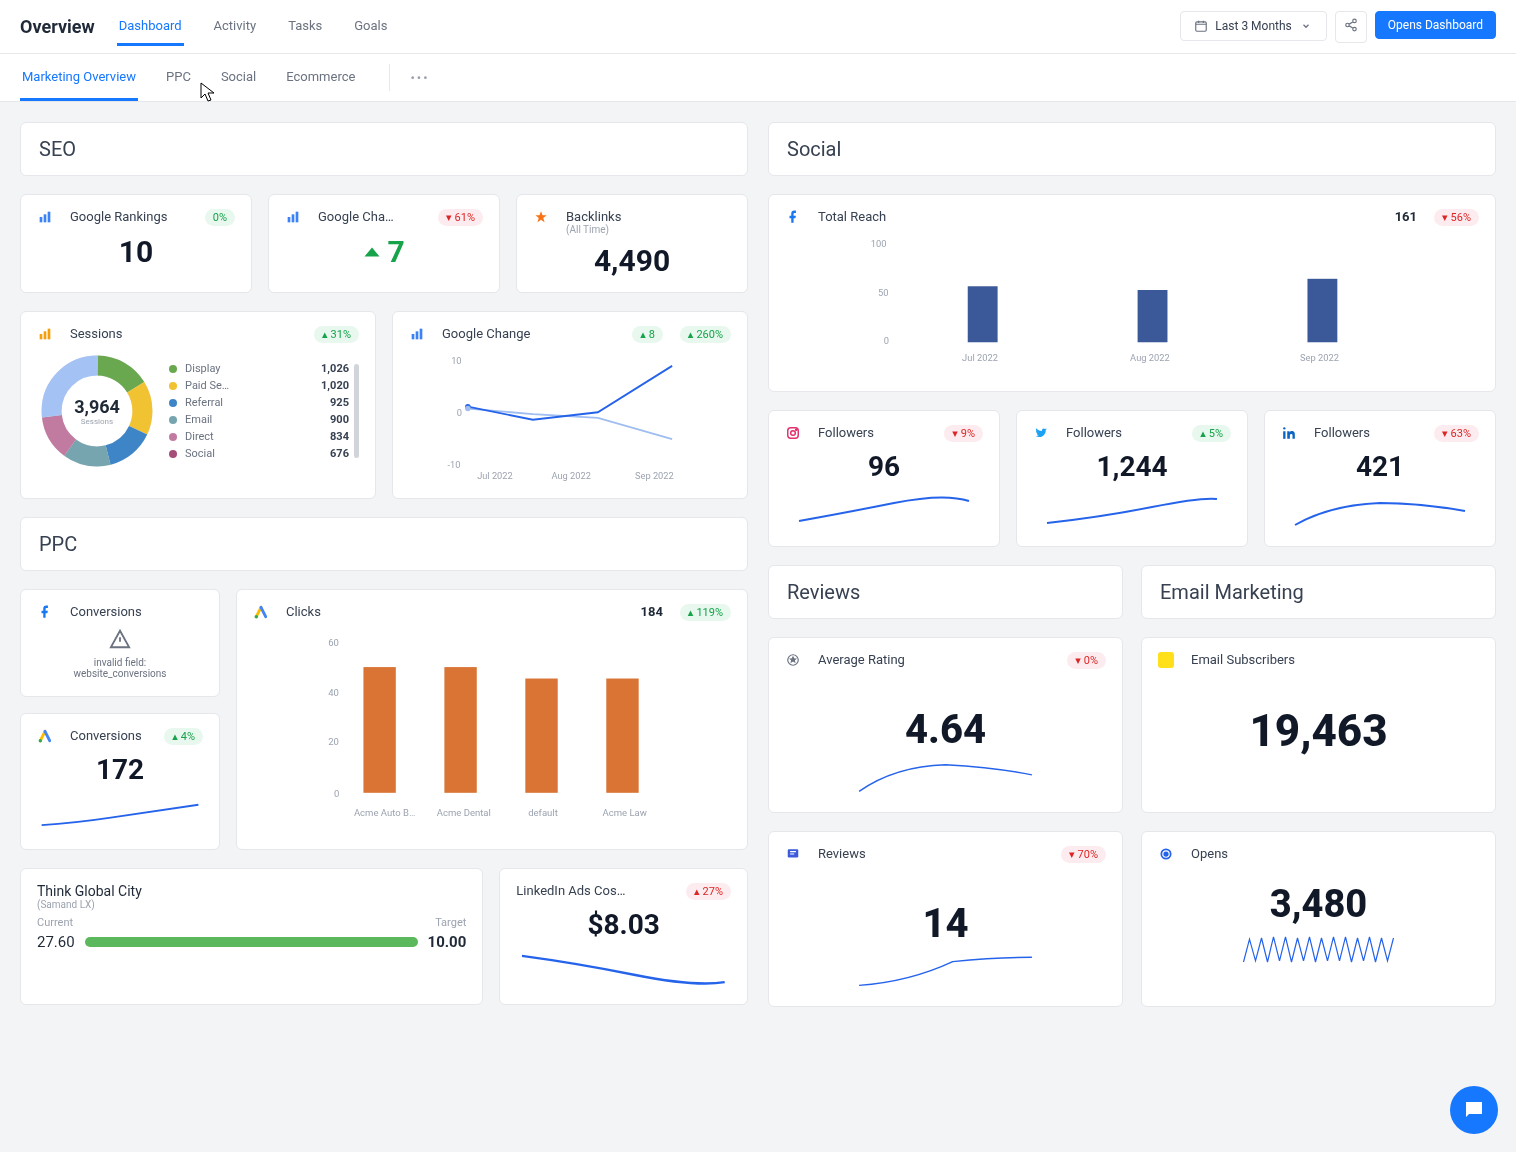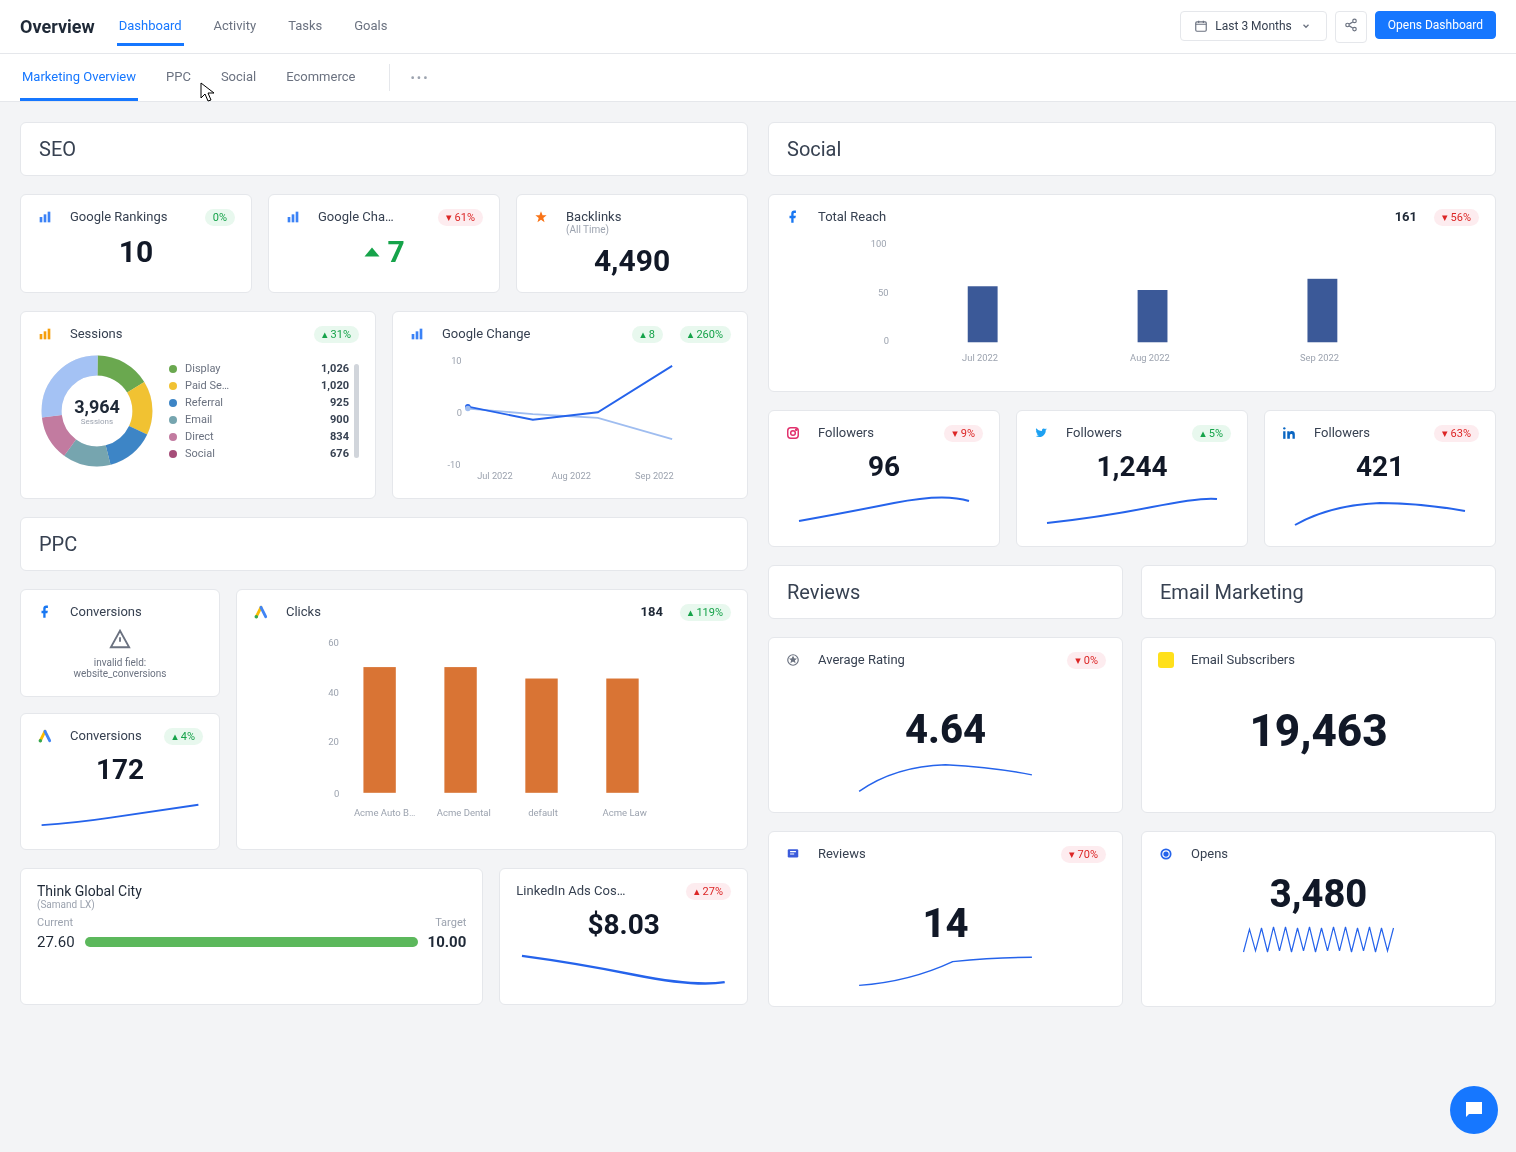--- a/index.html
+++ b/index.html
@@ -504,21 +504,21 @@
       <div class="card">
         <div class="card-header">
           <span class="icon">
               <svg width="14" height="14" viewBox="0 0 24 24" fill="none" stroke="#2563eb" stroke-width="3">
                 <circle cx="12" cy="12" r="8"></circle>
                 <circle cx="12" cy="12" r="3" fill="#2563eb"></circle>
               </svg>
             </span>
           <span class="title">Opens</span>
         </div>
-        <div class="huge-num" style="font-size:38px;margin-top:10px">3,480</div>
+        <div class="huge-num" style="font-size:38px;margin-top:20px">3,480</div>
         <svg class="sparkline" height="60" viewBox="0 0 260 60">
           <path class="line-blue" d="M5 50 L15 12 L25 48 L35 10 L45 50 L55 8 L65 48 L75 8 L85 50 L95 10 L105 48 L115 8 L125 50 L135 10 L145 48 L155 8 L165 48 L175 8 L185 50 L195 10 L205 48 L215 8 L225 50 L235 10 L245 48 L255 10"></path>
         </svg>
       </div>
     </div>
 
   </div>
 </div>
 
 <div class="chat-bubble">

